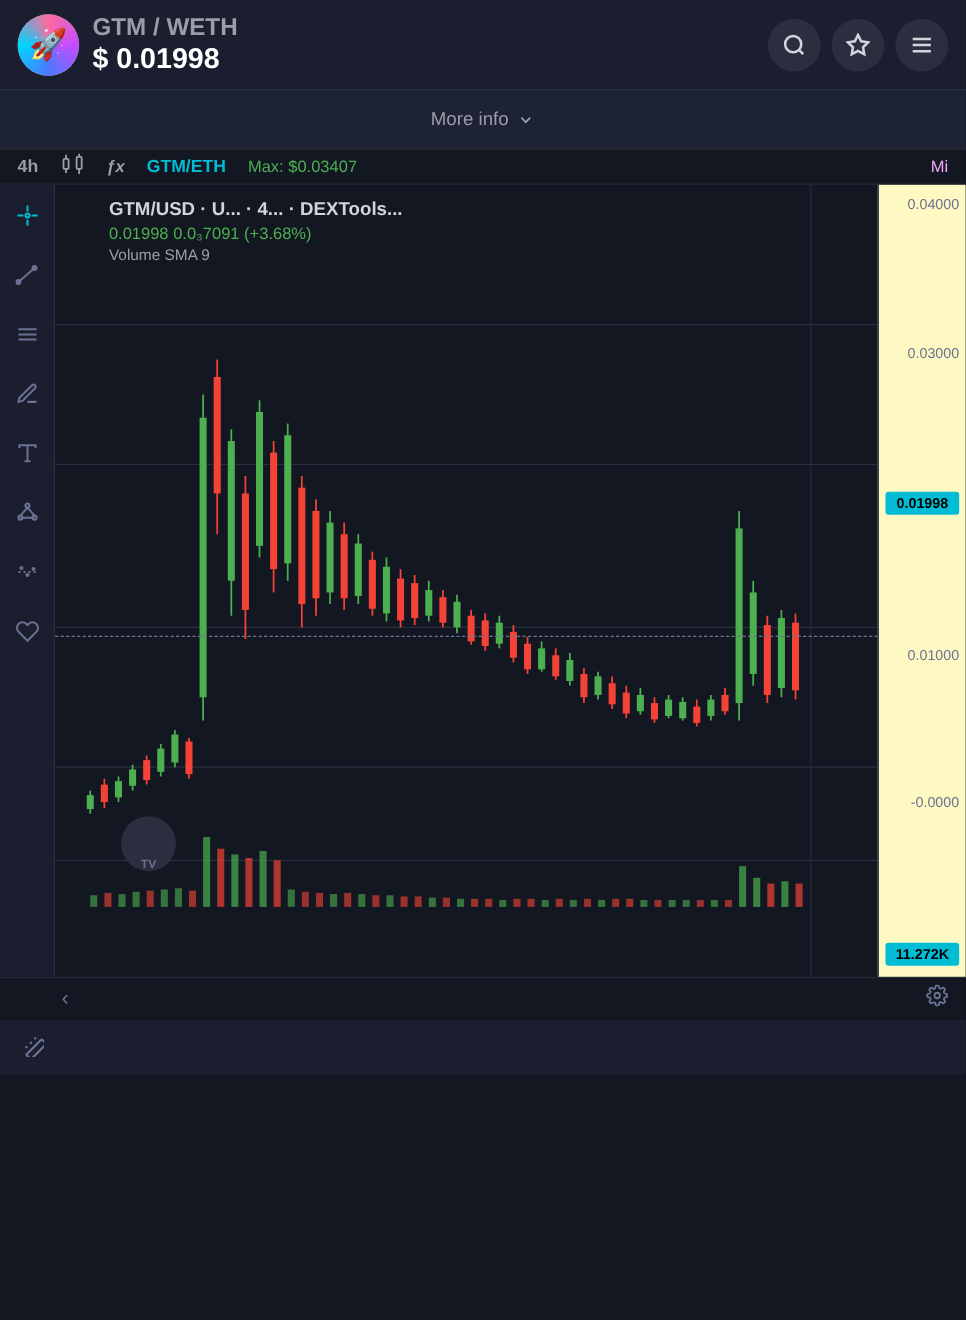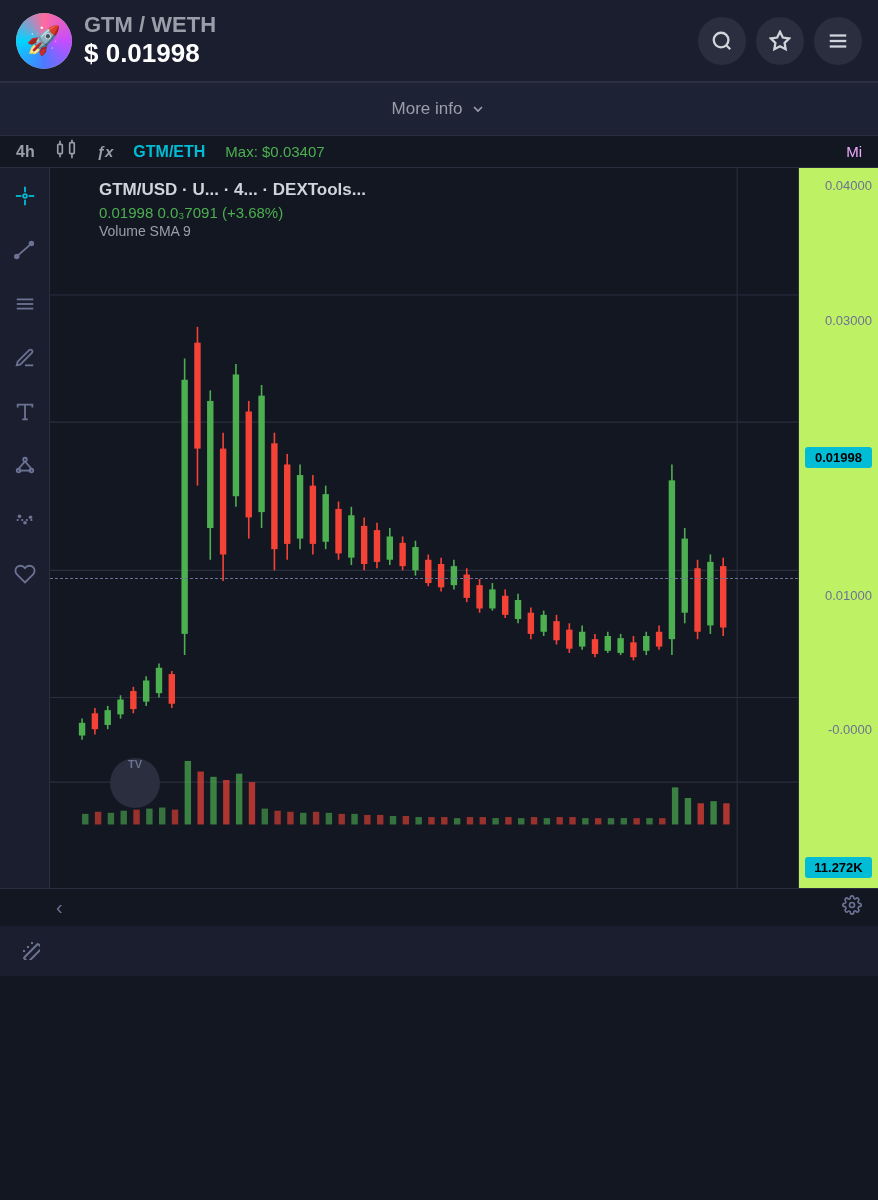--- a/index.html
+++ b/index.html
@@ -229,21 +229,21 @@
     }
     .chart-volume-info {
       font-size: 14px;
       color: #9b9ea8;
       margin-top: 2px;
     }
 
     
     .price-axis {
       width: 80px;
-      background: #bef264;
+      background: #fef9c3;
       display: flex;
       flex-direction: column;
       justify-content: space-between;
       padding: 10px 6px;
       flex-shrink: 0;
       border-left: 1px solid #2a2e3e;
       position: relative;
     }
     .price-label {
       font-size: 13px;
@@ -317,28 +317,28 @@
       color: #6c7293;
       font-size: 20px;
       cursor: pointer;
       background: none;
       border: none;
     }
 
     
     .tv-watermark {
       position: absolute;
-      bottom: 80px;
+      bottom: 96px;
       left: 60px;
       width: 50px;
       height: 50px;
       border-radius: 50%;
       background: #2a2e3e;
       display: flex;
-      align-items: flex-start;
+      align-items: flex-end;
       justify-content: center;
       color: #9b9ea8;
       font-size: 13px;
       font-weight: 700;
       z-index: 4;
     }
 
     
     .ruler-bar {
       background: #1a1e2e;

